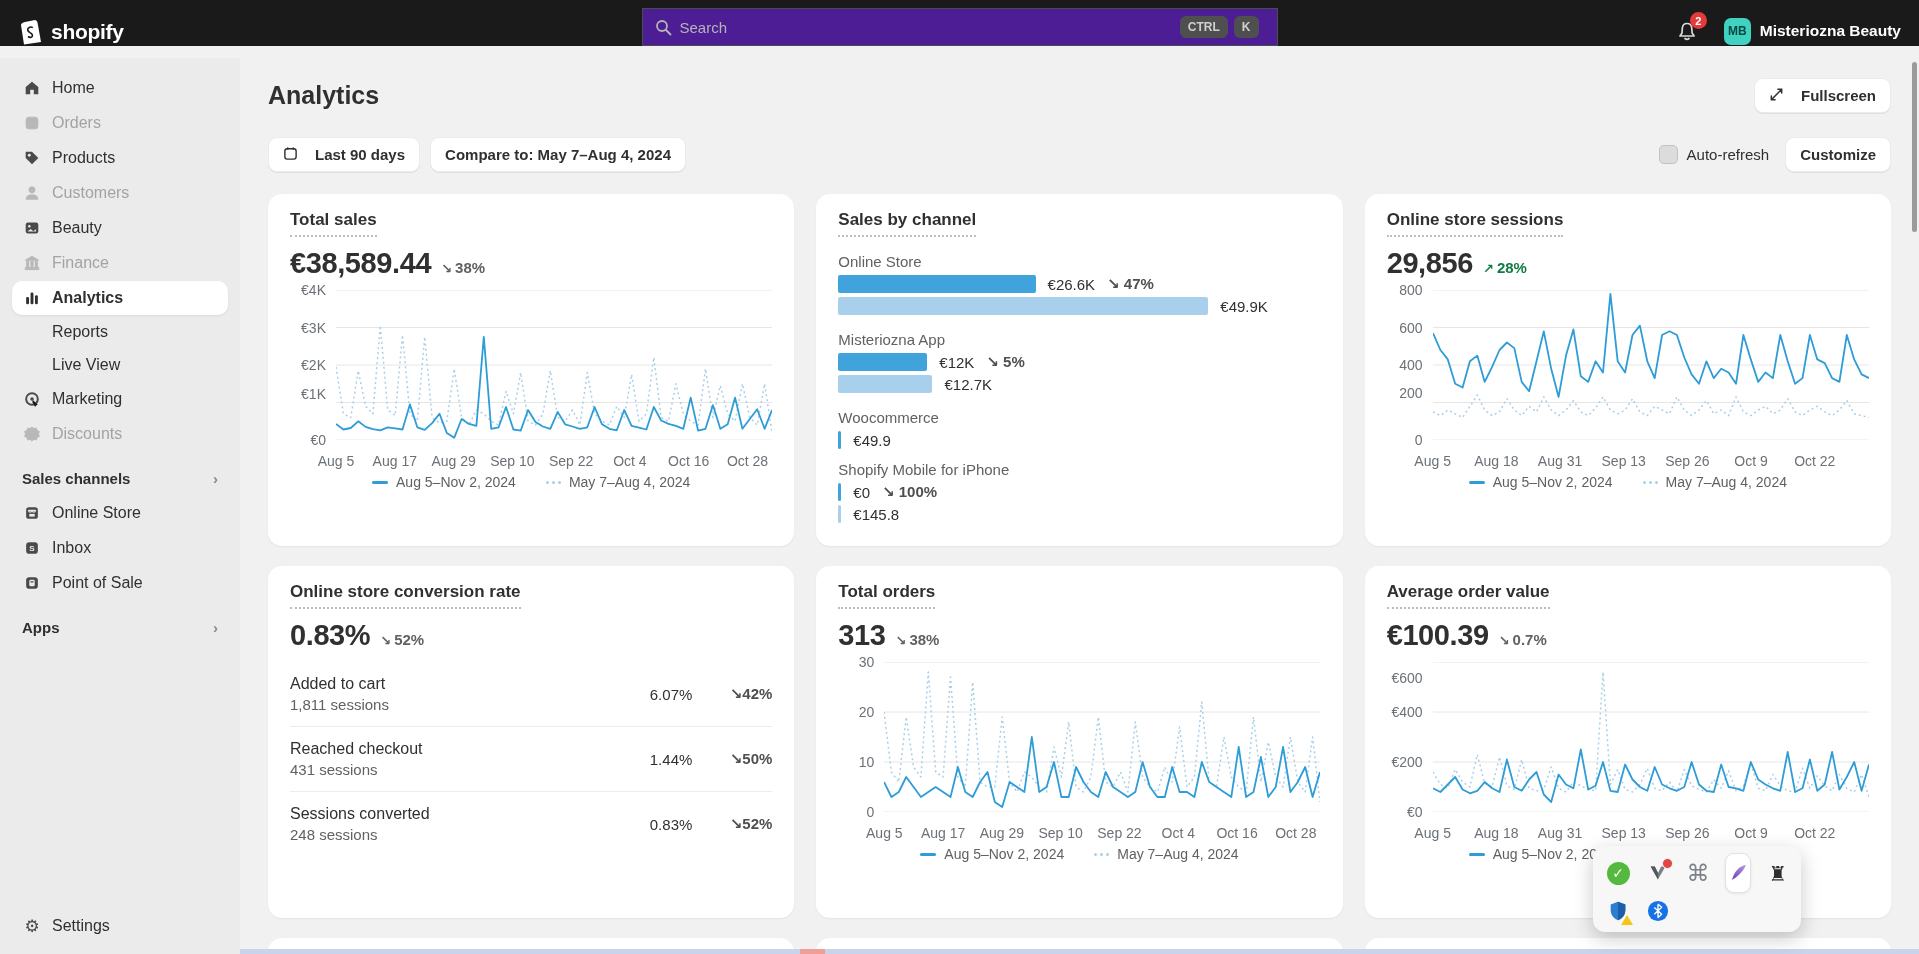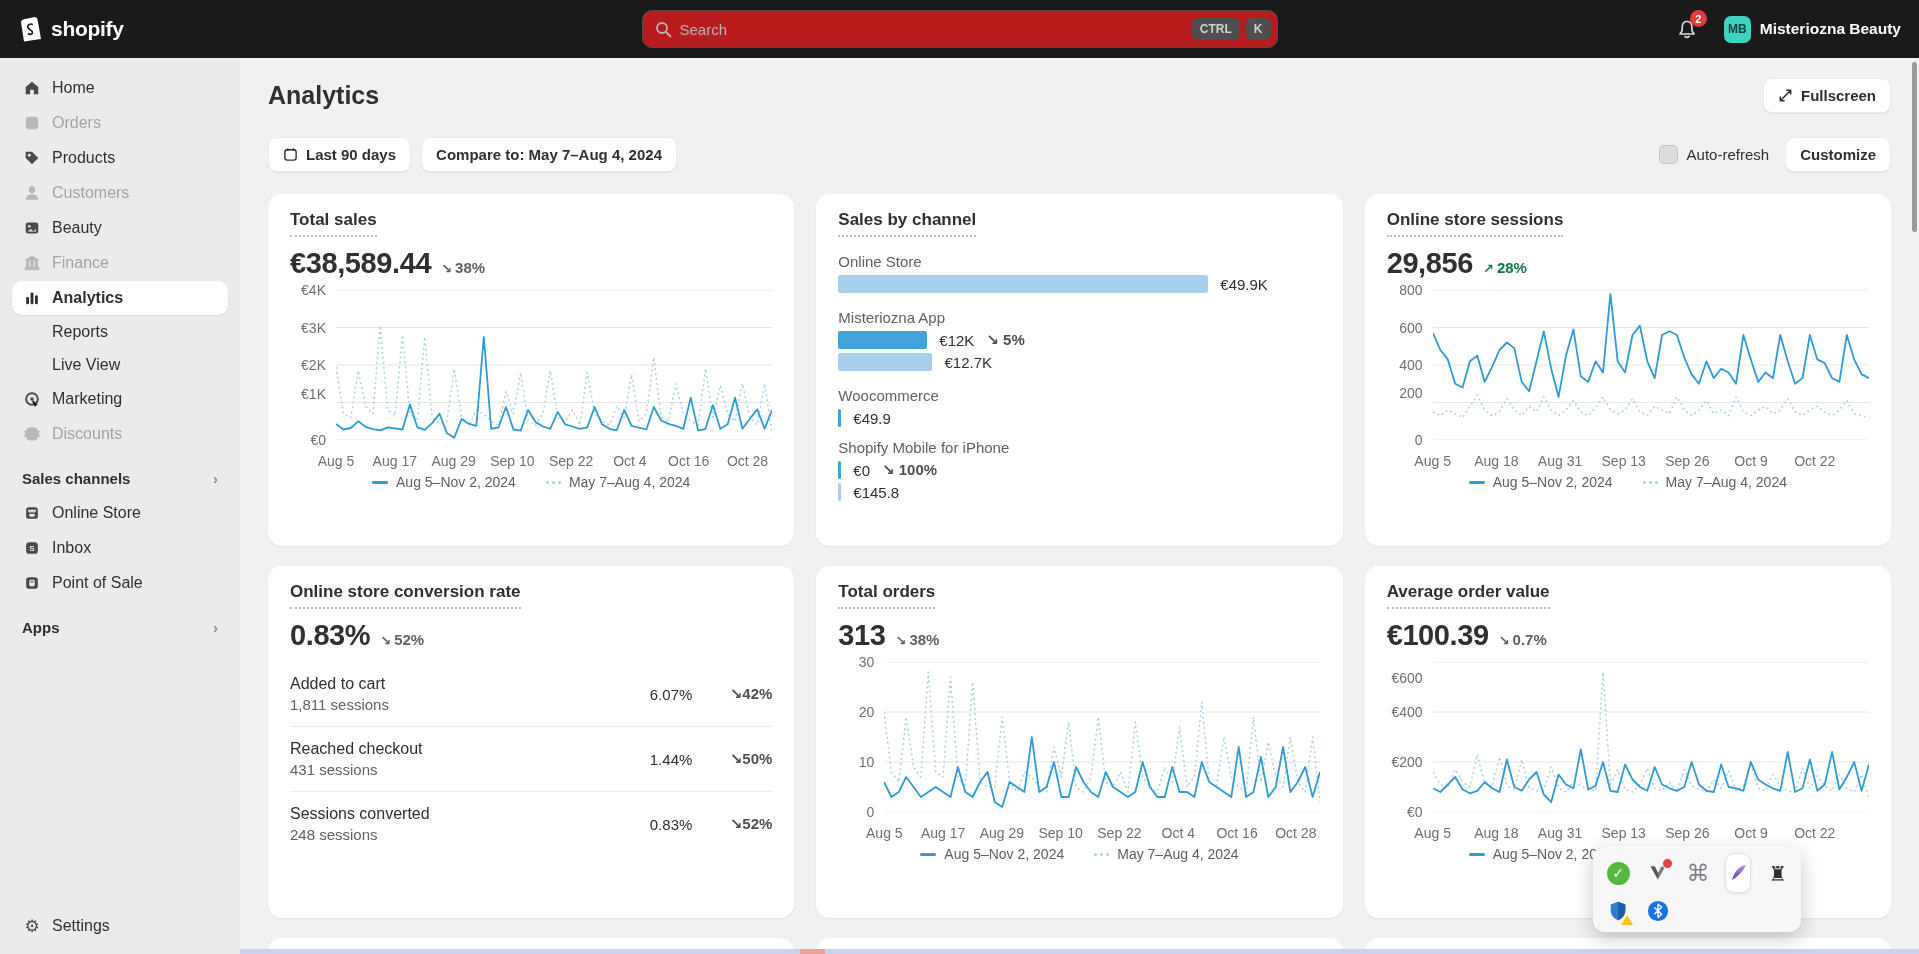--- a/index.html
+++ b/index.html
@@ -2,24 +2,24 @@
 <html style="--blue: #2e9cd7; --blue-light: #a9cfe8; --bar: #41a3dc; --bar-light: #a8cfec; --green: #0e7b43; --topbar: #1a1a1a; --sidebar: #ebebeb; --bg: #f1f1f1;"><head>
 <meta charset="utf-8">
 <style>
   * { margin:0; padding:0; box-sizing:border-box; }
   html,body { width:1919px; height:954px; overflow:hidden; font-family:"Liberation Sans","DejaVu Sans",sans-serif; background:#f1f1f1; }
   :root{
     --topbar:#1a1a1a; --sidebar:#ebebeb; --bg:#f1f1f1; --txt:#303030; --muted:#616161;
     --blue:#2e9cd7; --blue-light:#a9cfe8; --bar:#41a3dc; --bar-light:#a8cfec; --green:#0e7b43;
   }
   
-  .topbar{ position:fixed; top:0; left:0; right:0; height:58px; background:var(--topbar); display:flex; align-items:center; z-index:50;}
+  .topbar{ position:fixed; top:0; left:0; right:0; height:46px; background:var(--topbar); display:flex; align-items:flex-end; z-index:50;}
   .brand{ display:flex; align-items:center; gap:7px; padding-left:18px; }
   .brand-name{ color:#fff; font-weight:700; font-size:21px; letter-spacing:-0.3px;}
-  .search{ position:absolute; left:50%; transform:translateX(-50%); width:636px; height:38px; background:#b91c1c; border:1px solid #4c4c4c; border-radius:10px; display:flex; align-items:center; padding:0 6px 0 12px; cursor:text;}
+  .search{ position:absolute; left:50%; transform:translateX(-50%); width:636px; height:38px; background:#4c1d95; border:1px solid #4c4c4c; border-radius:0; display:flex; align-items:center; padding:0 18px 0 12px; cursor:text;}
   .search .ph{ color:#b5b5b5; font-size:15px; margin-left:8px; flex:1;}
   .kbd{ background:#4f4f4f; color:#cfcfcf; font-size:12px; border-radius:6px; padding:4px 8px; margin-left:6px; font-weight:600;}
   .top-right{ position:absolute; right:18px; display:flex; align-items:center; gap:22px;}
   .bell{ position:relative; width:30px; height:30px; display:flex; align-items:center; justify-content:center; cursor:pointer;}
   .bell-badge{ position:absolute; top:-4px; right:-5px; min-width:17px; height:17px; background:#e23b3b; border-radius:9px; color:#fff; font-size:11px; font-weight:700; display:flex; align-items:center; justify-content:center; padding:0 4px;}
   .user-chip{ display:flex; align-items:center; gap:9px; cursor:pointer;}
   .avatar{ width:27px; height:27px; border-radius:7px; background:#3fd2c1; color:#07493f; font-size:12px; font-weight:700; display:flex; align-items:center; justify-content:center;}
   .user-name{ color:#fff; font-size:15.5px; font-weight:650;}
   
   .sidebar{ position:fixed; top:58px; left:0; bottom:0; width:240px; background:var(--sidebar); padding-top:12px; z-index:10;}
@@ -29,21 +29,21 @@
   .nav-item.disabled{ color:#a3a3a3;}
   .nav-item.disabled svg *{ fill:#b8b8b8 !important; stroke:#b8b8b8 !important;}
   .nav-item.sub{ padding-left:40px; font-weight:450;}
   .nav-section{ display:flex; align-items:center; justify-content:space-between; padding:18px 22px 8px 22px; font-size:15px; font-weight:600; color:#303030; cursor:pointer;}
   .nav-section .chev{ color:#8a8a8a; font-size:15px;}
   .settings-row{ position:absolute; bottom:10px; left:0; right:0;}
   
   .main{ position:absolute; top:58px; left:240px; right:0; bottom:0; padding:20px 28px; overflow:hidden;}
   .page-head{ display:flex; align-items:center; justify-content:space-between; margin-bottom:24px;}
   h1{ font-size:25px; font-weight:700; color:var(--txt);}
-  .btn{ display:inline-flex; align-items:center; gap:8px; background:#fff; border:1px solid rgba(0,0,0,.08); box-shadow:0 1px 0 rgba(0,0,0,.07); border-radius:9px; padding:8px 14px; font-size:15px; font-weight:550; color:var(--txt); cursor:pointer;}
+  .btn{ display:inline-flex; gap:17px; background:#fff; border:1px solid rgba(0,0,0,.08); box-shadow:0 1px 0 rgba(0,0,0,.07); border-radius:9px; padding:8px 14px; font-size:15px; font-weight:550; color:var(--txt); cursor:pointer;}
   .controls{ display:flex; align-items:center; justify-content:space-between; margin-bottom:22px;}
   .controls-left{ display:flex; gap:10px;}
   .controls-right{ display:flex; align-items:center; gap:16px;}
   .autorefresh{ display:flex; align-items:center; gap:9px; color:#303030; font-size:15px; cursor:pointer;}
   .checkbox{ width:19px; height:19px; border-radius:5px; background:#dcdcdc; border:1px solid #c2c2c2;}
   
   .grid{ display:grid; grid-template-columns:repeat(3,1fr); gap:20px 22px;}
   .card{ background:#fff; border-radius:14px; box-shadow:0 1px 2px rgba(0,0,0,.06); padding:16px 22px; height:352px; overflow:hidden; position:relative;}
   .card.stub{ height:200px;}
   .card-title{ display:inline-block; font-size:17px; font-weight:600; color:var(--txt); border-bottom:2px dotted #bdbdbd; padding-bottom:5px; cursor:pointer;}
@@ -365,20 +365,25 @@
           </span>
       </div>
     </section>
 
     <section class="card">
       <span class="card-title">Sales by channel</span>
       <div id="channels">
           <div class="ch-group">
             <div class="ch-label">Online Store</div>
             <div class="bar-row">
+              <div class="bar current" style="width: 197.234px;"></div>
+              <span class="bar-val">€26.6K</span>
+              <span class="bar-delta">↘ 47%</span>
+            </div>
+            <div class="bar-row">
               <div class="bar previous" style="width: 370px;"></div>
               <span class="bar-val">€49.9K</span>
             </div>
           </div>
           <div class="ch-group">
             <div class="ch-label">Misteriozna App</div>
             <div class="bar-row">
               <div class="bar current" style="width: 88.978px;"></div>
               <span class="bar-val">€12K</span>
               <span class="bar-delta">↘ 5%</span>

